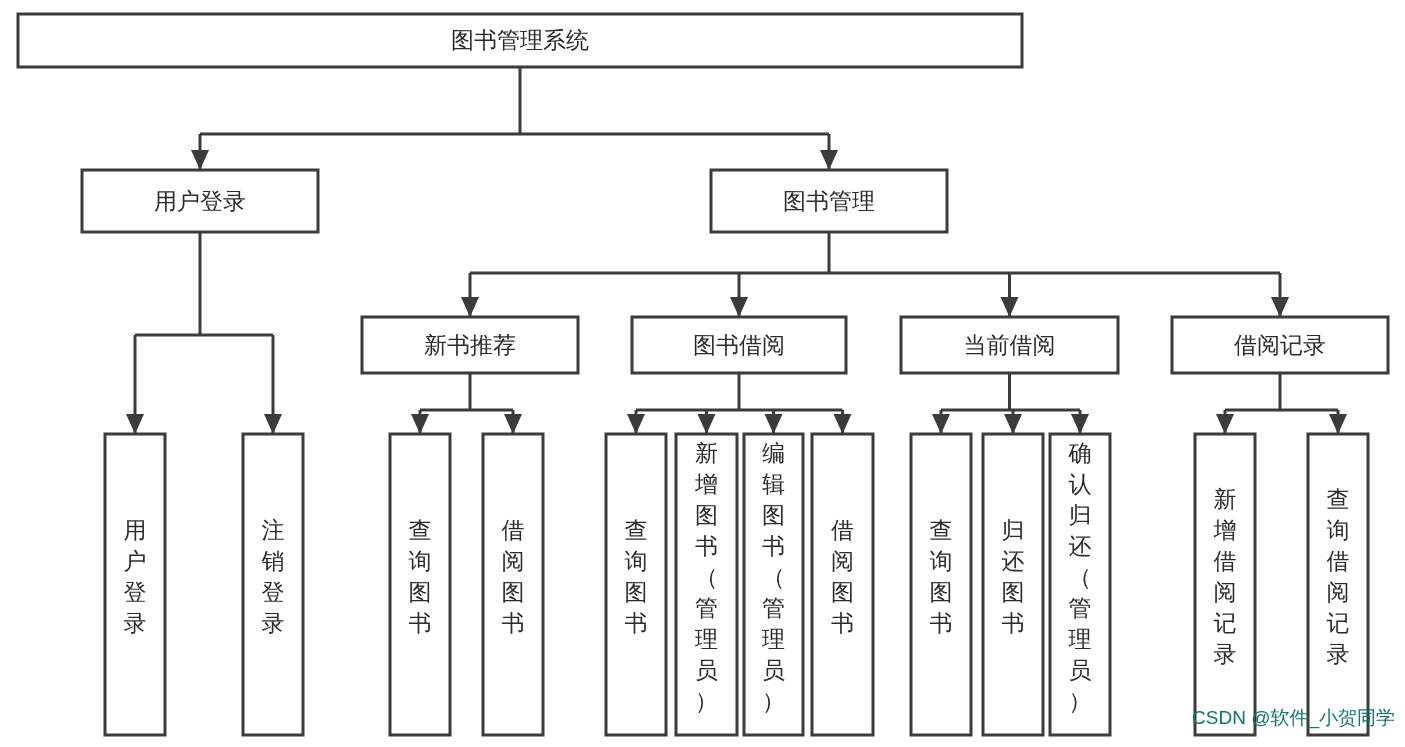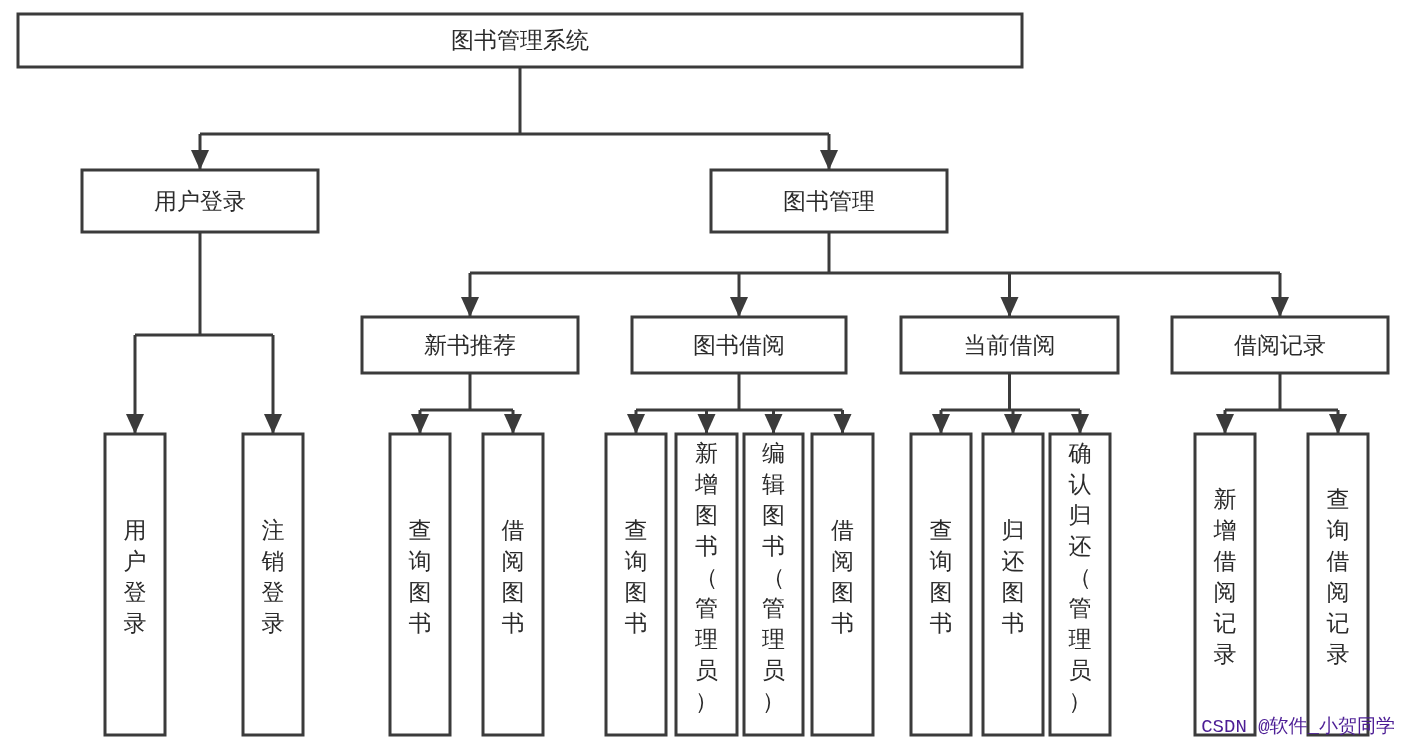--- a/index.html
+++ b/index.html
@@ -45,24 +45,24 @@
     stroke-width: 3;
     fill: none;
   }
   .arrow-head {
     fill: #3b3b3b;
     stroke: none;
   }
   .watermark {
     position: absolute;
     right: 10px;
-    bottom: 8px;
-    font-family: Liberation Mono, monospace;
+    bottom: 16px;
+    font-family: Liberation Sans, sans-serif;
     font-size: 19px;
-    color: #4c1d95;
+    color: #0f766e;
     white-space: nowrap;
     user-select: none;
   }
 </style>
 </head>
 <body>
 
 <svg id="diagram" viewBox="0 0 1405 747">
 
   <g id="edges-layer">

